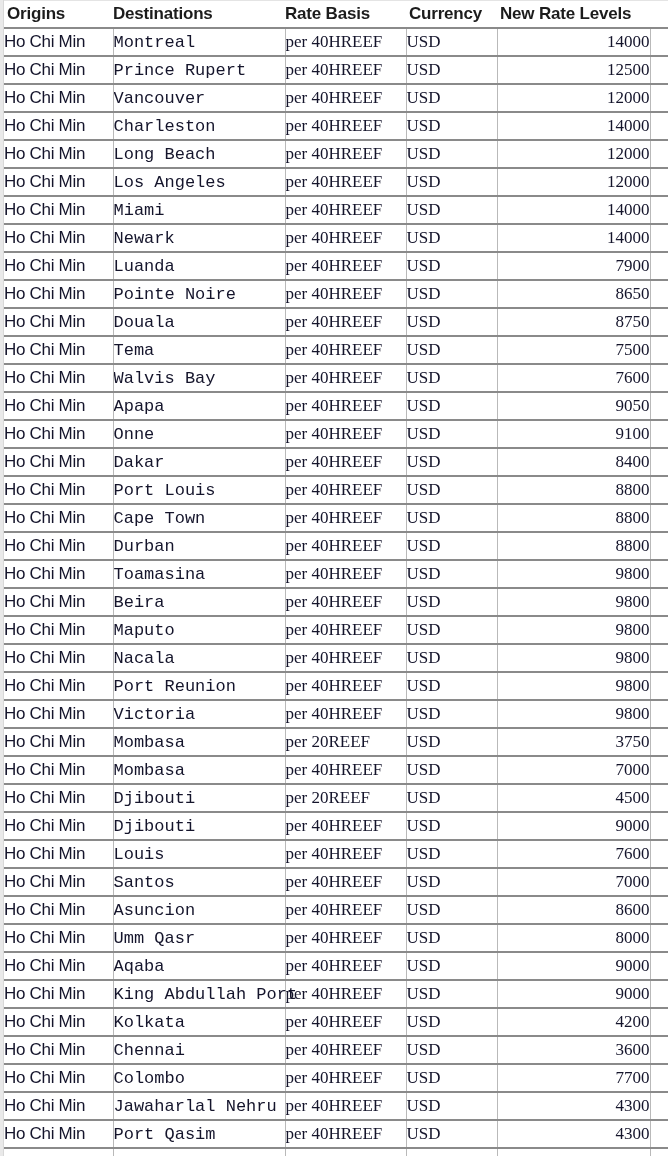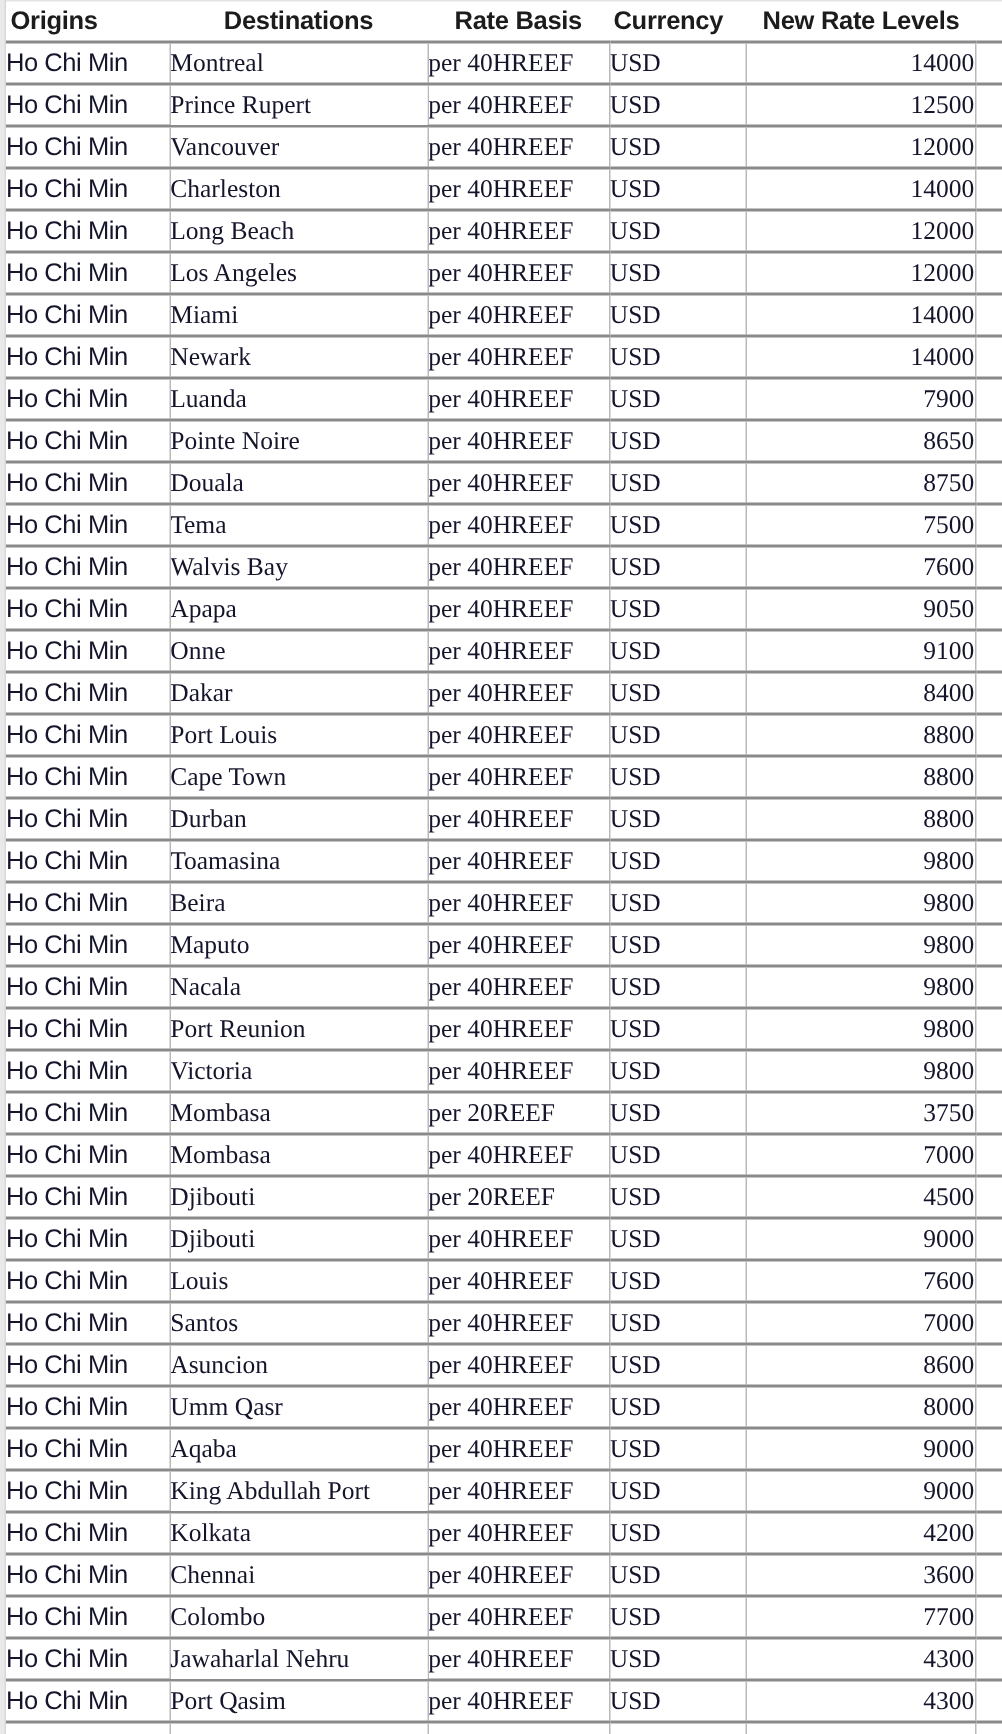--- a/index.html
+++ b/index.html
@@ -66,22 +66,22 @@
     font-family: "Liberation Sans", sans-serif;
     font-weight: bold;
     font-size: 17px;
     color: #1c1c1c;
     text-align: left;
     padding-left: 3px;
     background: #ffffff;
     border-bottom: 2px solid #8a8a8a;
     letter-spacing: -0.2px;
   }
-  tr.header-row th.th-center { text-align: center; padding-left: 0; }
-  tr.header-row th.th-rate   { text-align: center; padding-right: 2px; margin-top: 32px; }
+  tr.header-row th.th-center { text-align: left; padding-left: 0; }
+  tr.header-row th.th-rate   { text-align: left; padding-right: 2px; margin-top: 32px; }
   tr.header-row th.th-extra  { border-bottom: 2px solid #8a8a8a; }
 
   
   tr.header-row th { border-top: 1px solid #e4e4e4; }
 
   
   tr.data-row { height: 28px; }
 
   tr.data-row td {
     border-bottom: 2px solid #8a8a8a;
@@ -122,20 +122,21 @@
   }
   td.cell-extra {
     border-right: none;
     background: #ffffff;
   }
 
   
   td.cell-dest .dest-text {
     display: inline-block;
     white-space: nowrap;
+    font-family: Liberation Mono, monospace;
   }
   tr.data-row.overflow td.cell-dest {
     overflow: visible;
     position: relative;
     z-index: 3;
     background: #ffffff;
     margin-top: 24px;
   }
 
   

